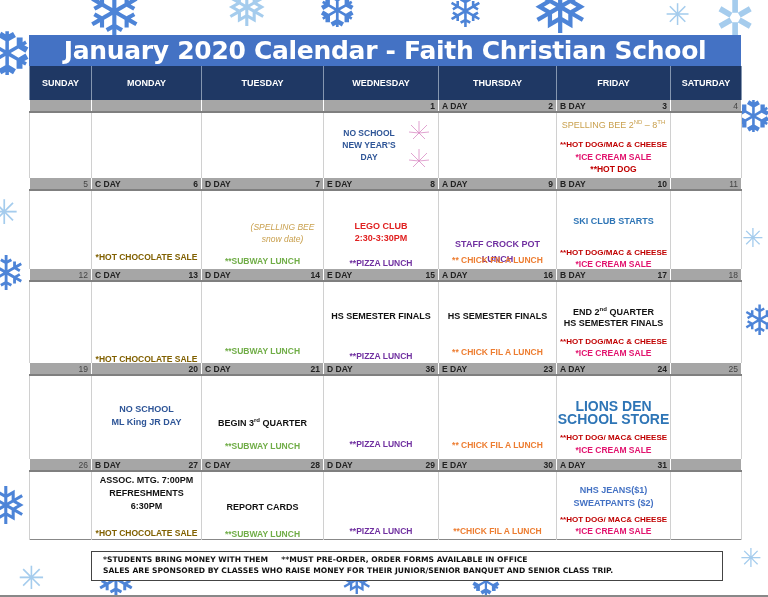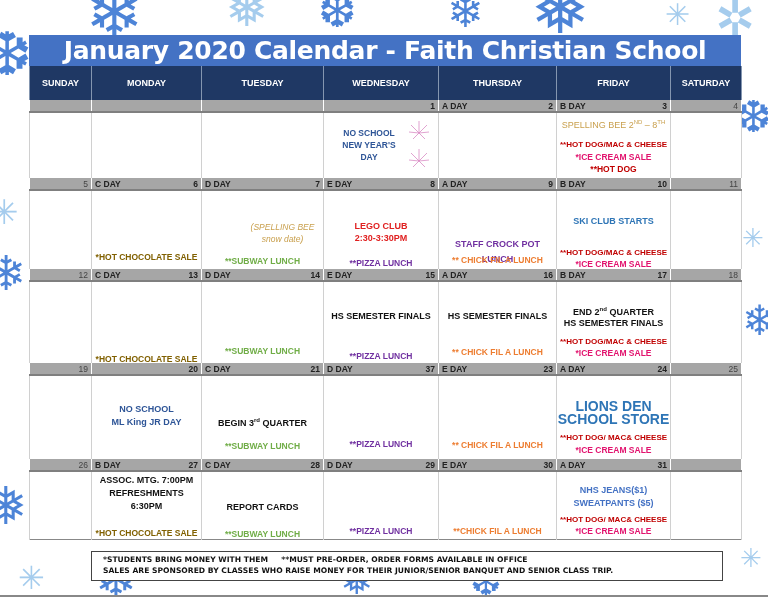--- a/index.html
+++ b/index.html
@@ -266,21 +266,21 @@
     <td>
           <span class="dl"></span>
           <span class="dn">20</span>
         </td>
     <td>
           <span class="dl">C DAY</span>
           <span class="dn">21</span>
         </td>
     <td>
           <span class="dl">D DAY</span>
-          <span class="dn">37</span>
+          <span class="dn">36</span>
         </td>
     <td>
           <span class="dl">E DAY</span>
           <span class="dn">23</span>
         </td>
     <td>
           <span class="dl">A DAY</span>
           <span class="dn">24</span>
         </td>
     <td class="sat">
@@ -363,21 +363,21 @@
     </td>
     <td>
       <div class="ev c-purple" style="top:53px;">**PIZZA LUNCH</div>
     </td>
     <td>
       <div class="ev c-orange" style="top:53px;">**CHICK FIL A LUNCH</div>
     </td>
     <td>
       <div class="ev c-mblue" style="top:12px;font-size:9px;line-height:13px;">
         <div>NHS JEANS($1)</div>
-        <div>SWEATPANTS ($5)</div>
+        <div>SWEATPANTS ($2)</div>
       </div>
       <div class="ev c-maroon small" style="top:42px;">**HOT DOG/ MAC&amp; CHEESE</div>
       <div class="ev c-pink" style="top:53px;">*ICE CREAM SALE</div>
     </td>
     <td></td>
   </tr>
 </tbody>
   </table>
 
 <div class="footer">

